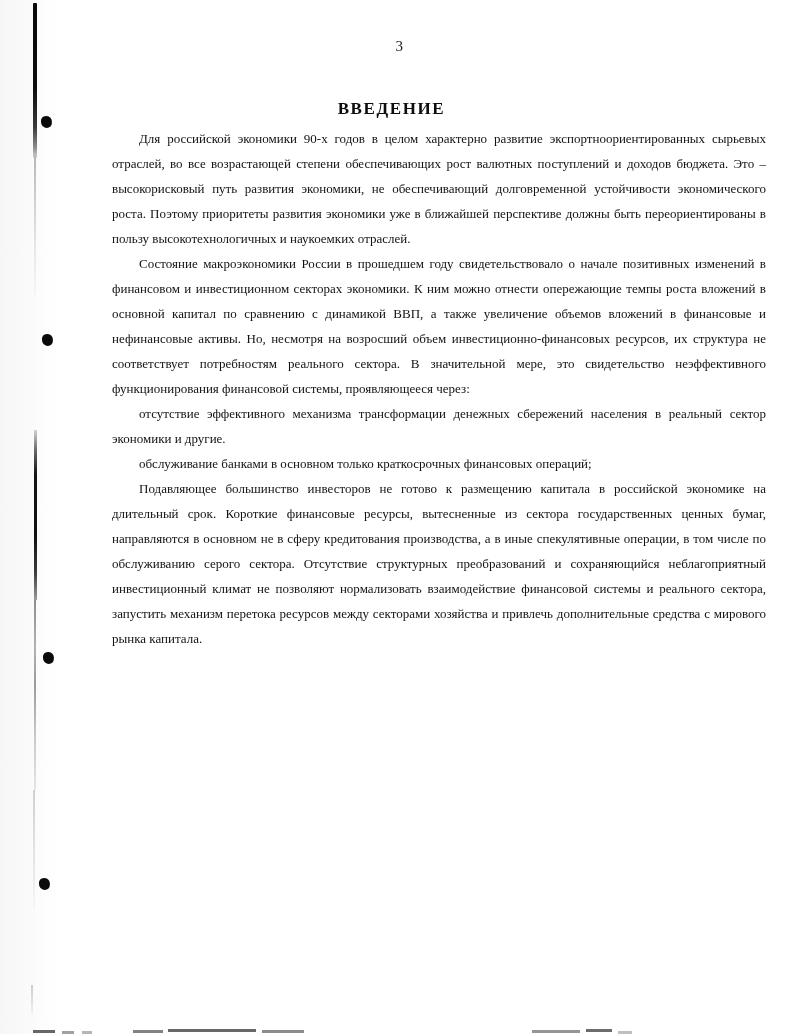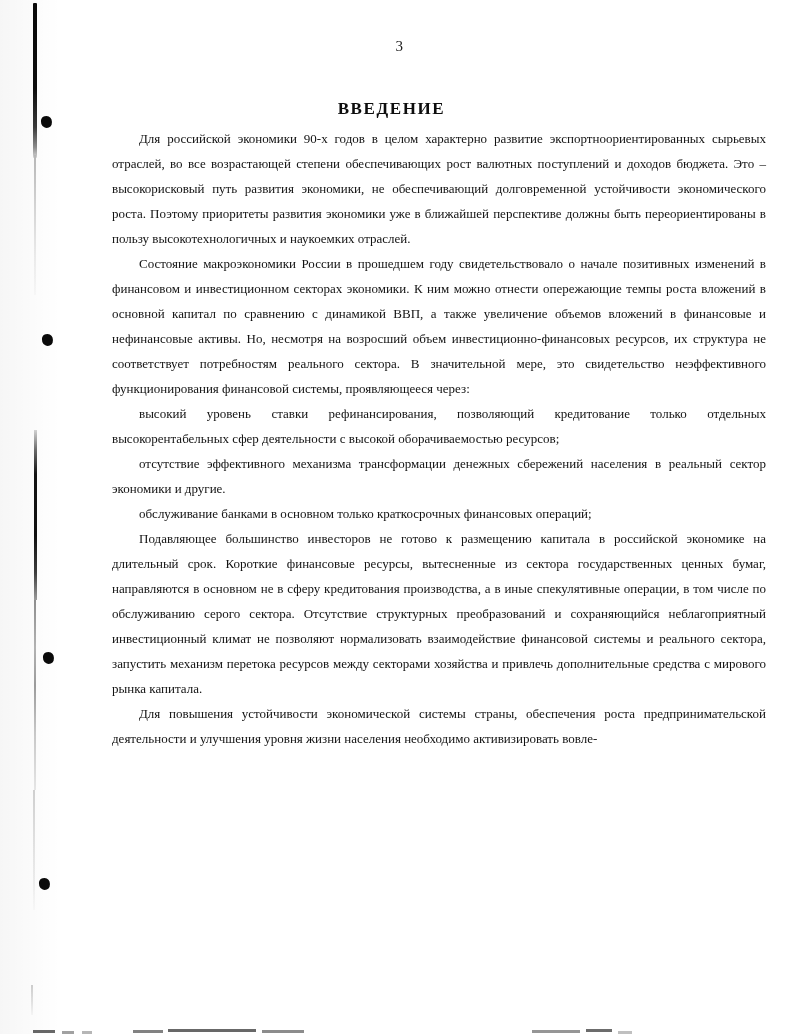--- a/index.html
+++ b/index.html
@@ -195,25 +195,23 @@
   <div class="page-number">3</div>
 
   <h1 class="doc-title">ВВЕДЕНИЕ</h1>
 
   <div class="body-text">
 
     <p class="para last-line-left">Для российской экономики 90-х годов в целом характерно развитие экспортноориентированных сырьевых отраслей, во все возрастающей степени обеспечивающих рост валютных поступлений и доходов бюджета. Это – высокорисковый путь развития экономики, не обеспечивающий долговременной устойчивости экономического роста. Поэтому приоритеты развития экономики уже в ближайшей перспективе должны быть переориентированы в пользу высокотехнологичных и наукоемких отраслей.</p>
 
     <p class="para last-line-left">Состояние макроэкономики России в прошедшем году свидетельствовало о начале позитивных изменений в финансовом и инвестиционном секторах экономики. К ним можно отнести опережающие темпы роста вложений в основной капитал по сравнению с динамикой ВВП, а также увеличение объемов вложений в финансовые и нефинансовые активы. Но, несмотря на возросший объем инвестиционно-финансовых ресурсов, их структура не соответствует потребностям реального сектора. В значительной мере, это свидетельство неэффективного функционирования финансовой системы, проявляющееся через:</p>
 
-    <p class="bullet-para last-line-left">высокий уровень ставки рефинансирования, позволяющий кредитование только отдельных высокорентабельных сфер деятельности с высокой оборачиваемостью ресурсов;</p>
 
 
     <p class="bullet-para last-line-left">отсутствие эффективного механизма трансформации денежных сбережений населения в реальный сектор экономики и другие.</p>
 
     <p class="bullet-para last-line-left">обслуживание банками в основном только краткосрочных финансовых операций;</p>
 
     <p class="para last-line-left">Подавляющее большинство инвесторов не готово к размещению капитала в российской экономике на длительный срок. Короткие финансовые ресурсы, вытесненные из сектора государственных ценных бумаг, направляются в основном не в сферу кредитования производства, а в иные спекулятивные операции, в том числе по обслуживанию серого сектора. Отсутствие структурных преобразований и сохраняющийся неблагоприятный инвестиционный климат не позволяют нормализовать взаимодействие финансовой системы и реального сектора, запустить механизм перетока ресурсов между секторами хозяйства и привлечь дополнительные средства с мирового рынка капитала.</p>
 
-    <p class="para last-line-left">Для повышения устойчивости экономической системы страны, обеспечения роста предпринимательской деятельности и улучшения уровня жизни населения необходимо активизировать вовле-</p>
 
   </div>
 </div>
 
 </body></html>

